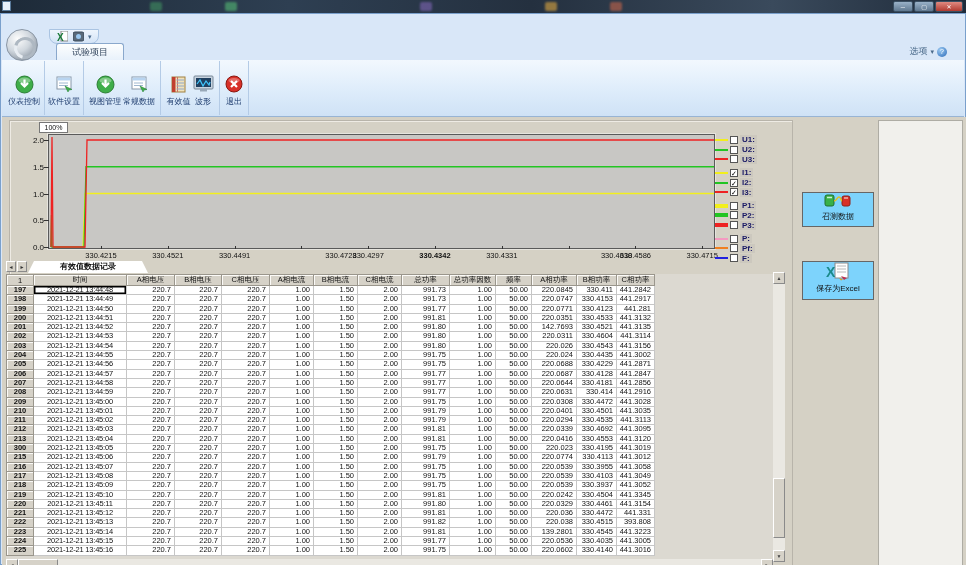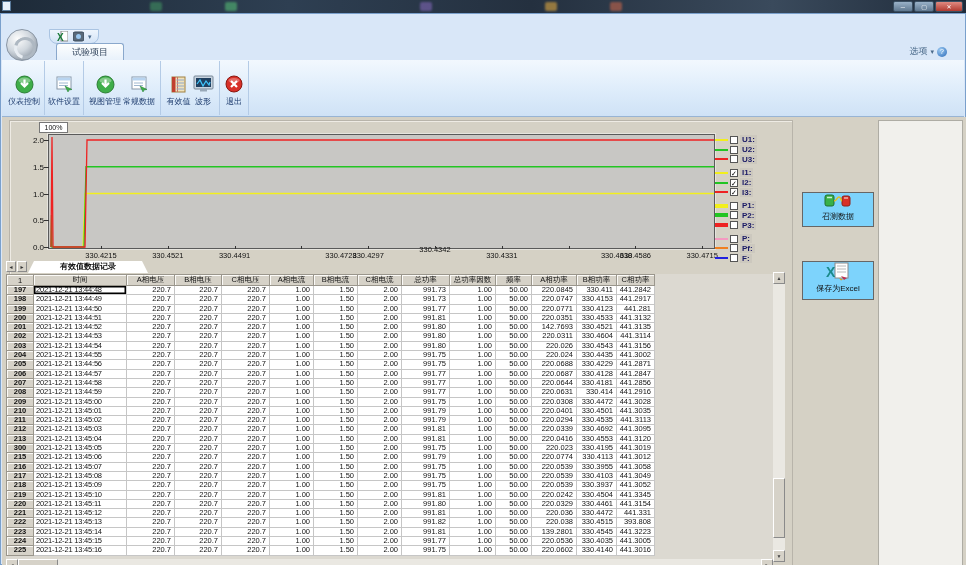--- a/index.html
+++ b/index.html
@@ -103,21 +103,21 @@
 
 .gridarea { position:absolute; left:4px; top:157px; width:775px; height:285px; background:#dcd9d1; overflow:hidden; }
 table.grid { border-collapse:collapse; table-layout:fixed; background:#fff; }
 .grid th { background:#d6d2c8; font-size:7.5px; font-weight:normal; color:#111; height:11px;
   border:1px solid #9a968c; box-shadow:inset 1px 1px 0 #fbfaf7; padding:0 1px; white-space:nowrap; overflow:hidden; }
 .grid td { height:8.3px; line-height:8.3px; font-size:7.5px; color:#111; background:#fff;
   border-right:1px solid #c6c6c6; border-bottom:1px solid #c6c6c6; padding:0 2px; white-space:nowrap; overflow:hidden; }
 .grid td.rid { background:#d6d2c8; font-weight:bold; text-align:center; border:1px solid #9a968c;
   box-shadow:inset 1px 1px 0 #fbfaf7; padding:0; }
 .grid td.num { text-align:right; padding-right:3px; }
-.grid td.time { text-align:left; letter-spacing:-0.2px;margin-top:28px; }
+.grid td.time { text-align:center; letter-spacing:-0.2px;margin-top:28px; }
 .grid td.selcell { box-shadow:inset 0 0 0 1.5px #000; }
 
 
 .vsb { position:absolute; left:771px; top:155px; width:12px; height:290px; background:#eae8e2; }
 .hsb { position:absolute; left:4px; top:442px; width:767px; height:12px; background:#eae8e2; }
 .sb { position:absolute; background:#d6d2c8; border:1px solid; border-color:#fff #8a8a8a #8a8a8a #fff;
   font-size:5px; color:#404040; text-align:center; }
 .thumb { position:absolute; background:#d6d2c8; border:1px solid; border-color:#fff #8a8a8a #8a8a8a #fff; }
 
 
@@ -336,21 +336,21 @@
           <div class="xlab" style="left: 77px; top: 134px;">330.4215</div>
           <div class="xtick" style="left: 99px; top: 129px;"></div>
           <div class="xlab" style="left: 143.8px; top: 134px;">330.4521</div>
           <div class="xtick" style="left: 165.8px; top: 129px;"></div>
           <div class="xlab" style="left: 210.6px; top: 134px;">330.4491</div>
           <div class="xtick" style="left: 232.6px; top: 129px;"></div>
           <div class="xlab" style="left: 275px; top: 134px; margin-left: 42px;">330.4728</div>
           <div class="xtick" style="left: 299.4px; top: 129px;"></div>
           <div class="xlab" style="left: 344.2px; top: 134px;">330.4297</div>
           <div class="xtick" style="left: 366.2px; top: 129px;"></div>
-          <div class="xlab" style="left: 411px; top: 128px;">330.4342</div>
+          <div class="xlab" style="left: 411px; top: 134px; font-weight: bold;">330.4342</div>
           <div class="xtick" style="left: 433px; top: 129px;"></div>
           <div class="xlab" style="left: 477.8px; top: 134px;">330.4331</div>
           <div class="xtick" style="left: 499.8px; top: 129px;"></div>
           <div class="xlab" style="left: 544.6px; top: 134px; margin-left: 48px;">330.4618</div>
           <div class="xtick" style="left: 566.6px; top: 129px;"></div>
           <div class="xlab" style="left: 611.4px; top: 134px;">330.4586</div>
           <div class="xtick" style="left: 633.4px; top: 129px;"></div>
           <div class="xlab" style="left: 678.2px; top: 134px;">330.4715</div>
           <div class="xtick" style="left: 700.2px; top: 129px;"></div>
         </div>

